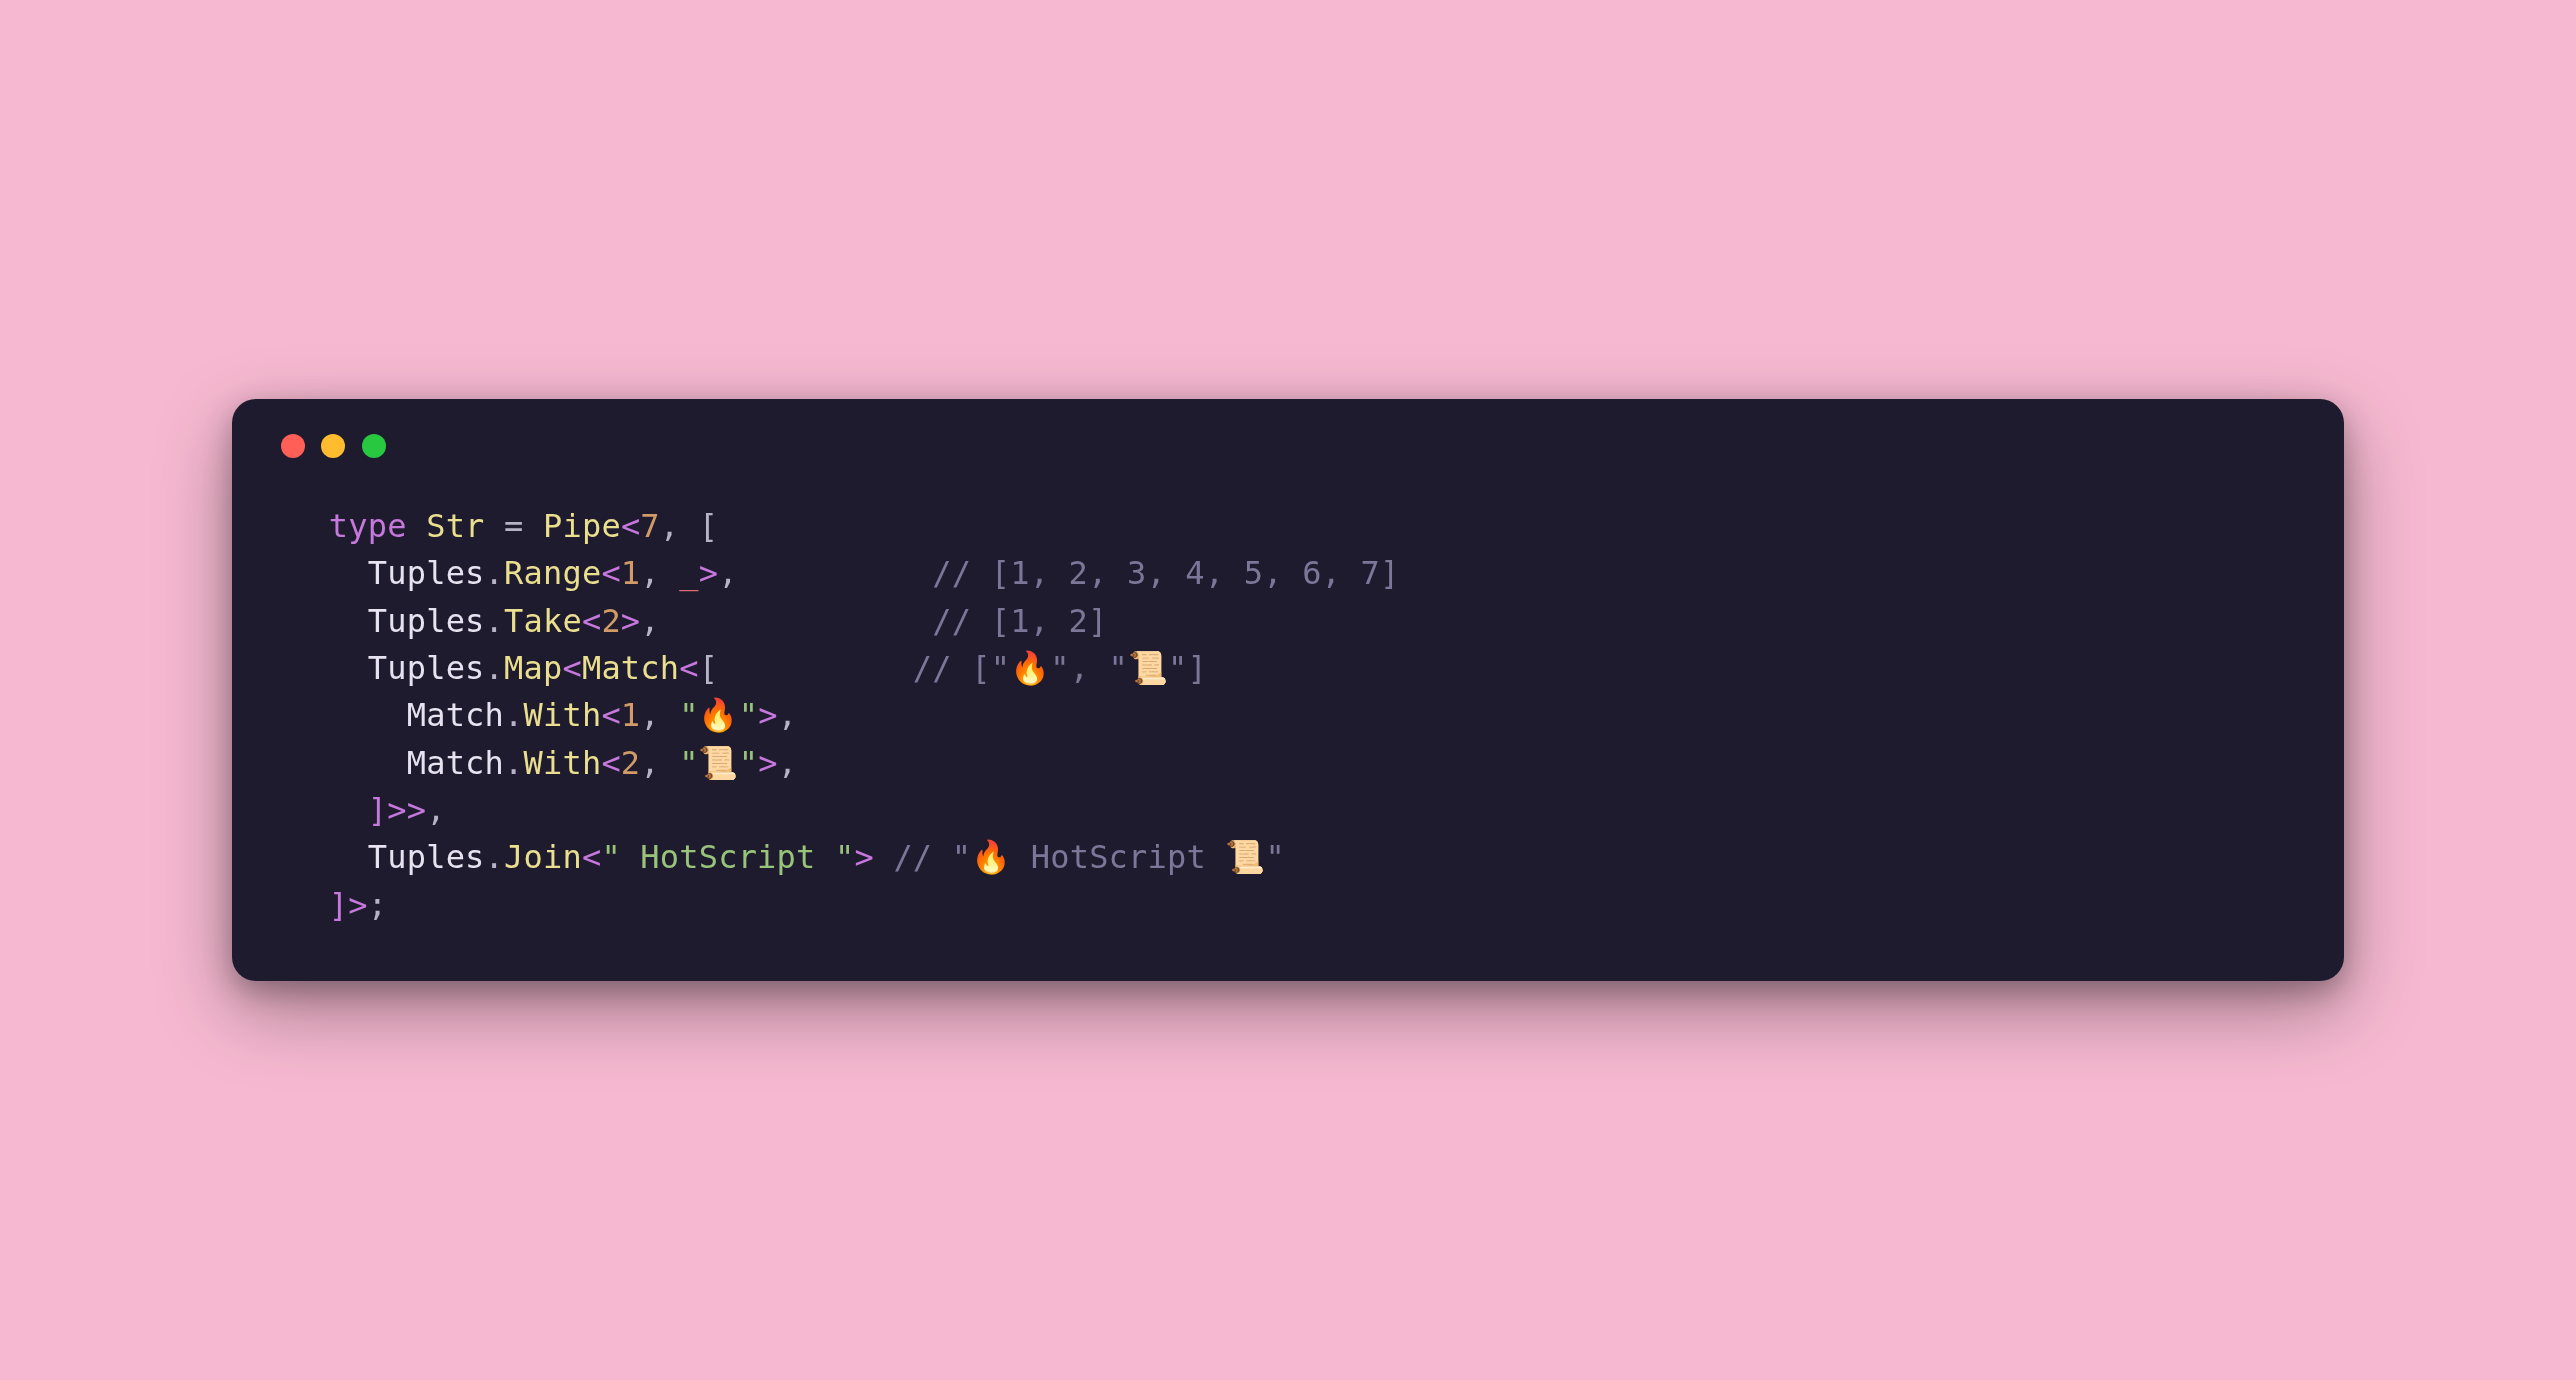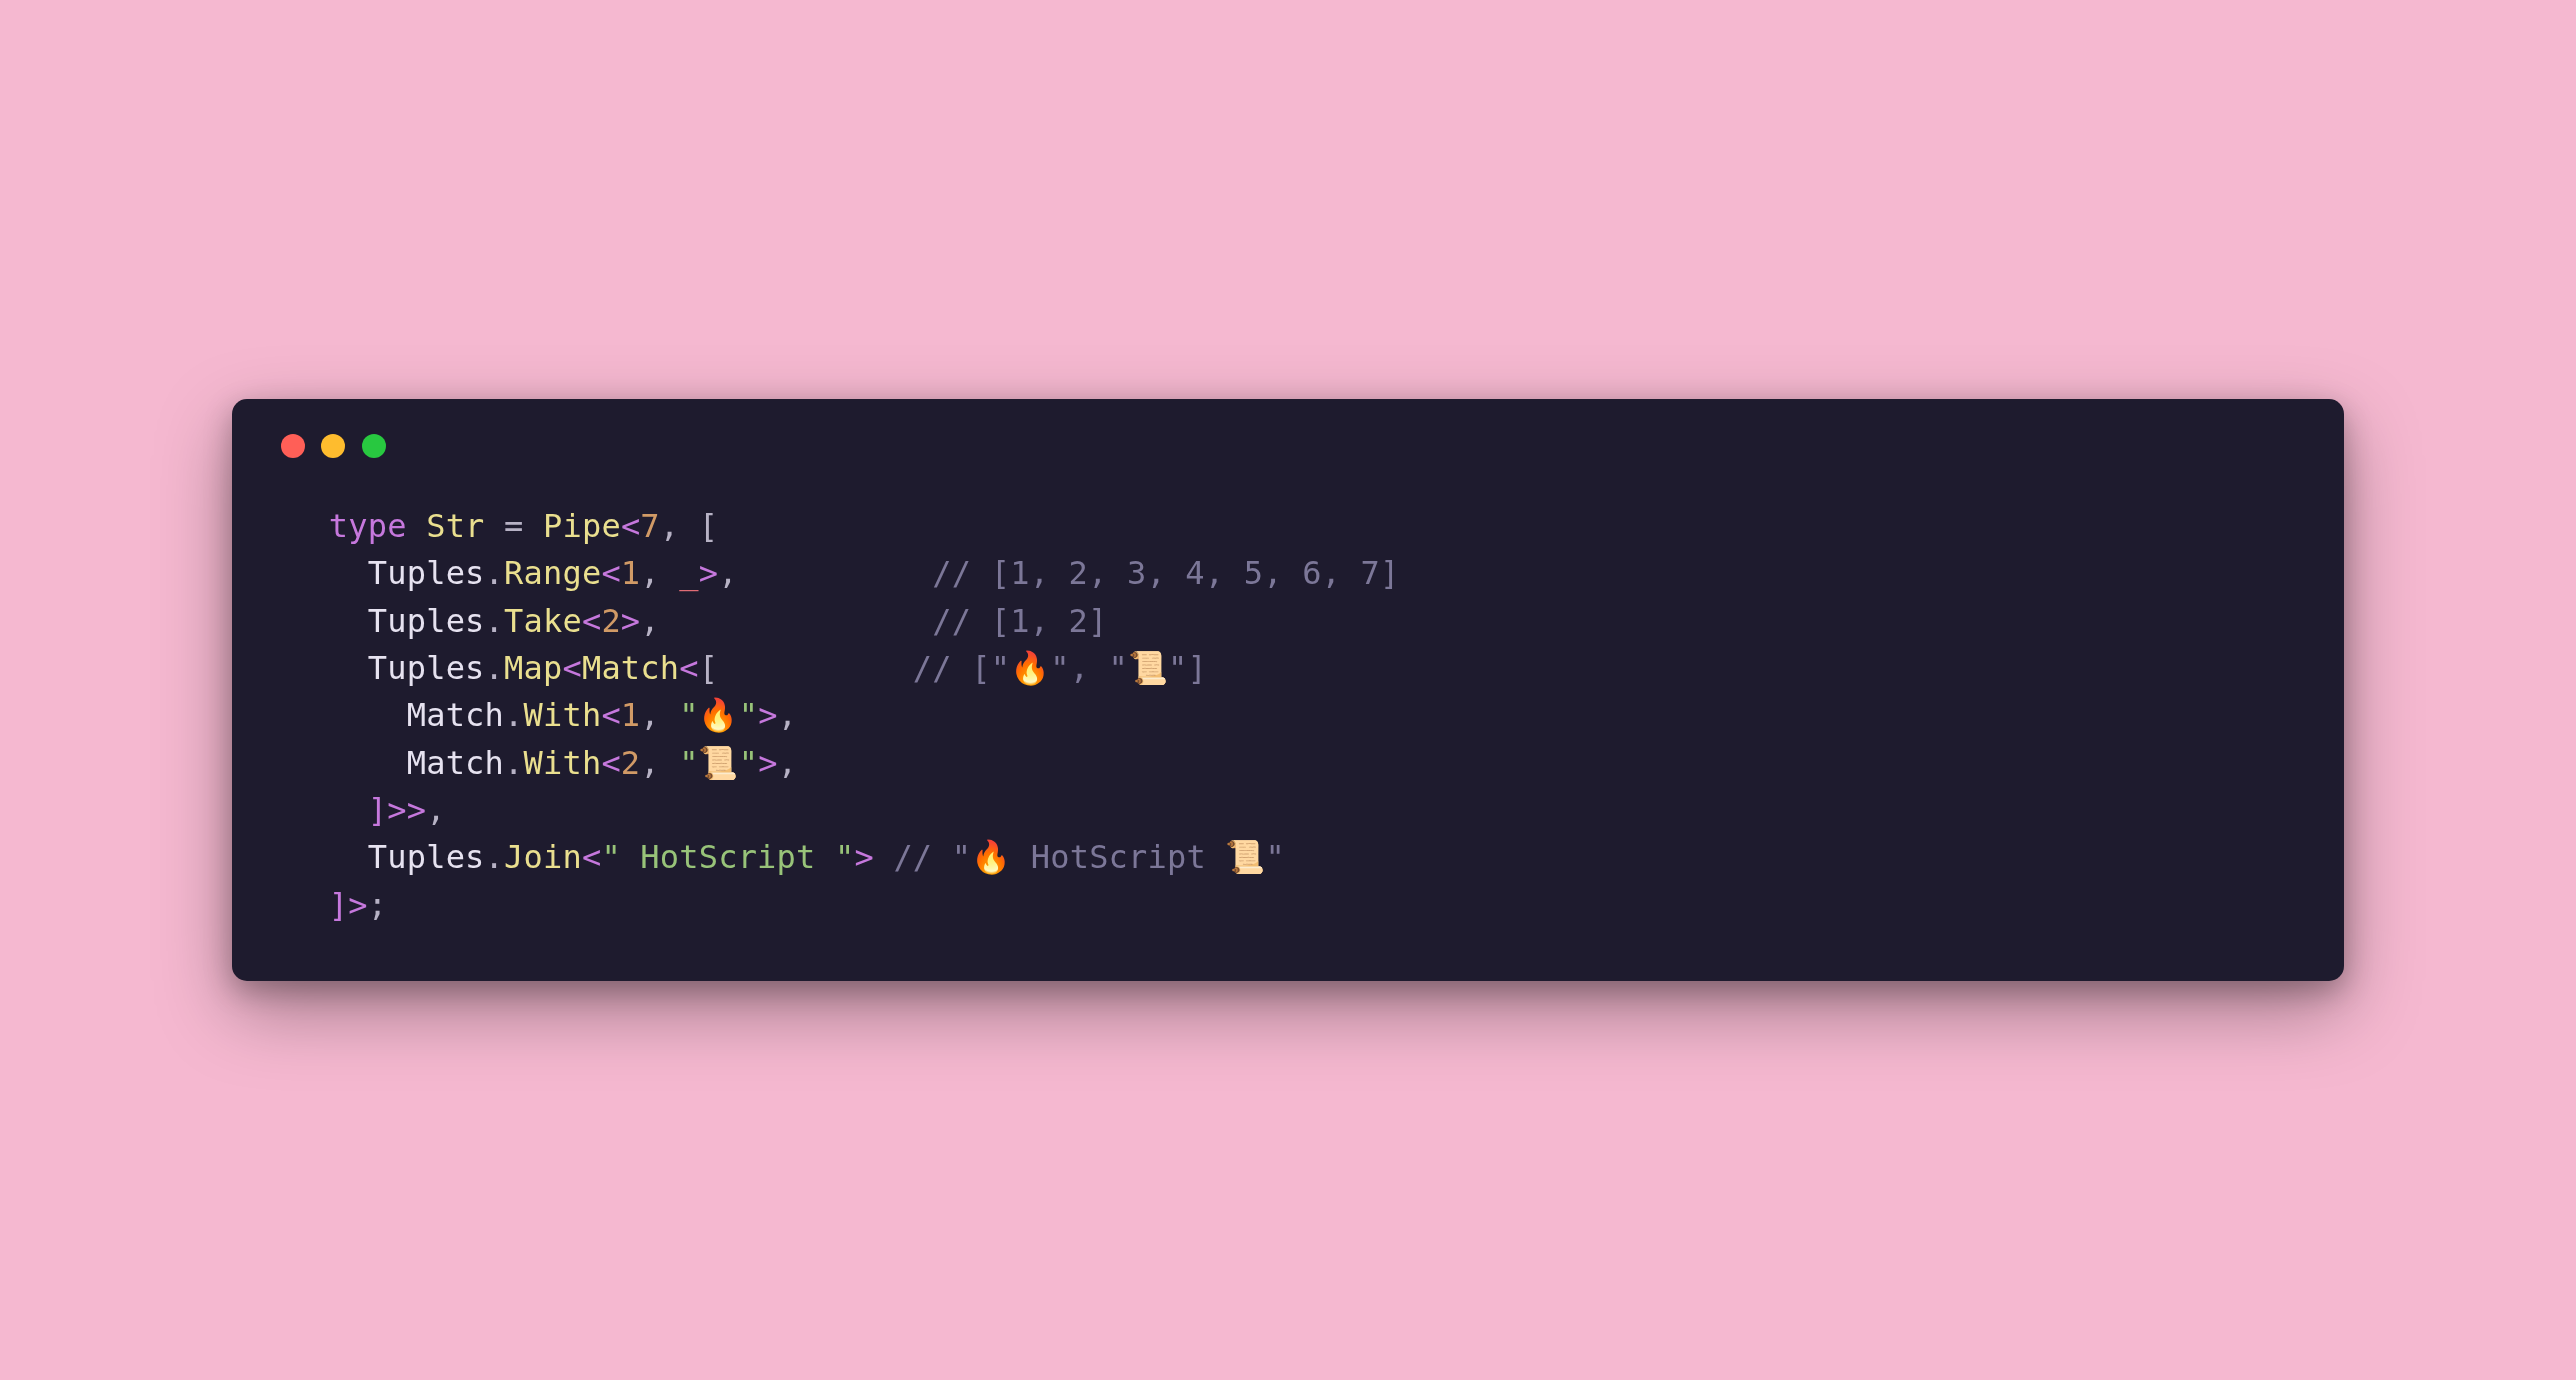--- a/index.html
+++ b/index.html
@@ -6,21 +6,21 @@
   html, body { width: 100%; height: 100%; }
   body {
     background: #f5b8d0;
     display: flex;
     align-items: center;
     justify-content: center;
     font-family: ui-monospace, "SF Mono", Menlo, Monaco, Consolas, monospace;
   }
   .window {
     background: #1e1b2e;
-    border-radius: 15px;
+    border-radius: 24px;
     width: 82%;
     max-width: 2227px;
     box-shadow: 0 28px 74px rgba(0,0,0,0.35), 0 9.3px 28px rgba(0,0,0,0.25);
     padding: 35px 45px 52px 45px;
   }
   .traffic-lights {
     display: flex;
     gap: 16.7px;
     margin-bottom: 45px;
     margin-left: 3.7px;

